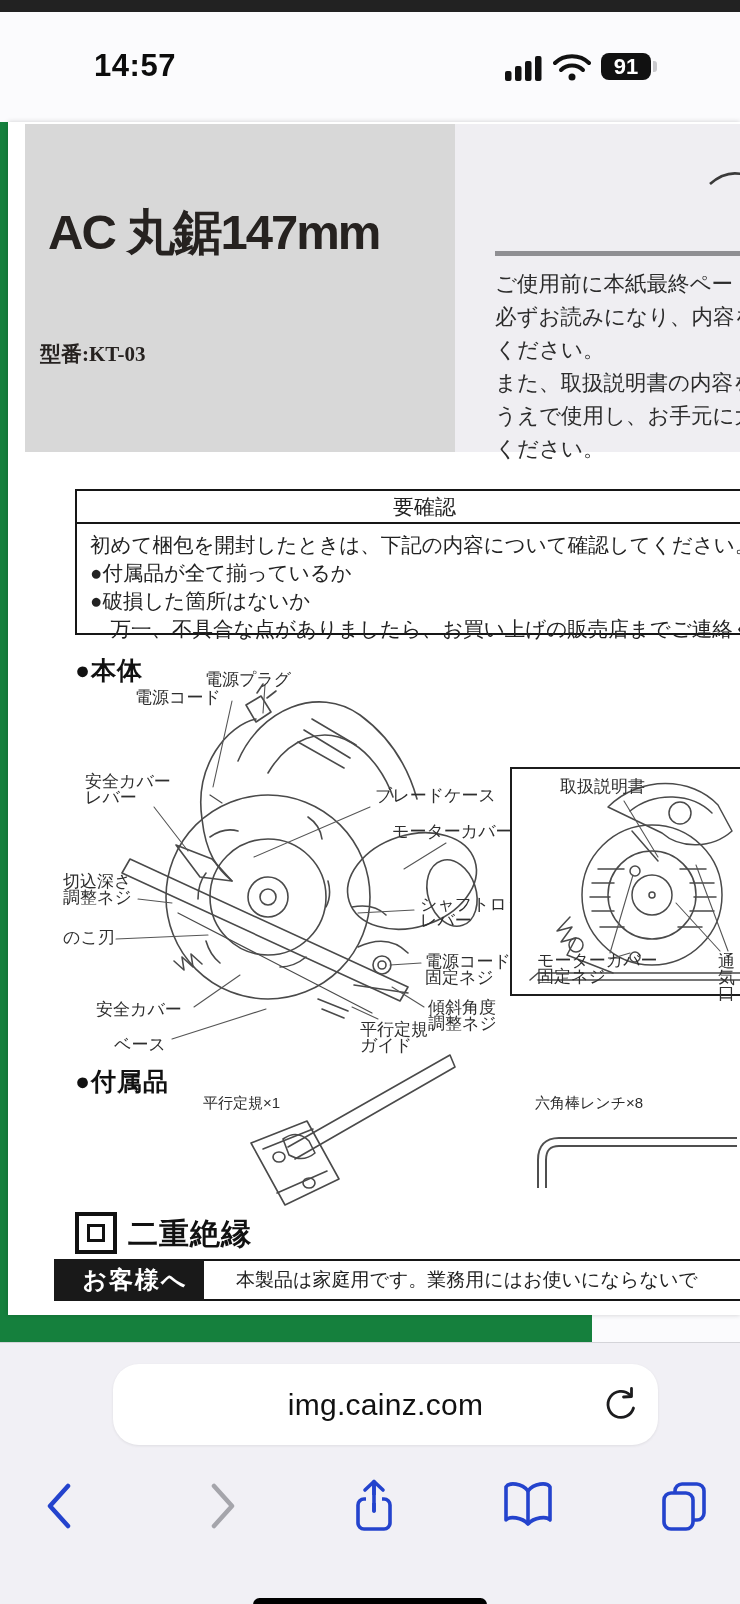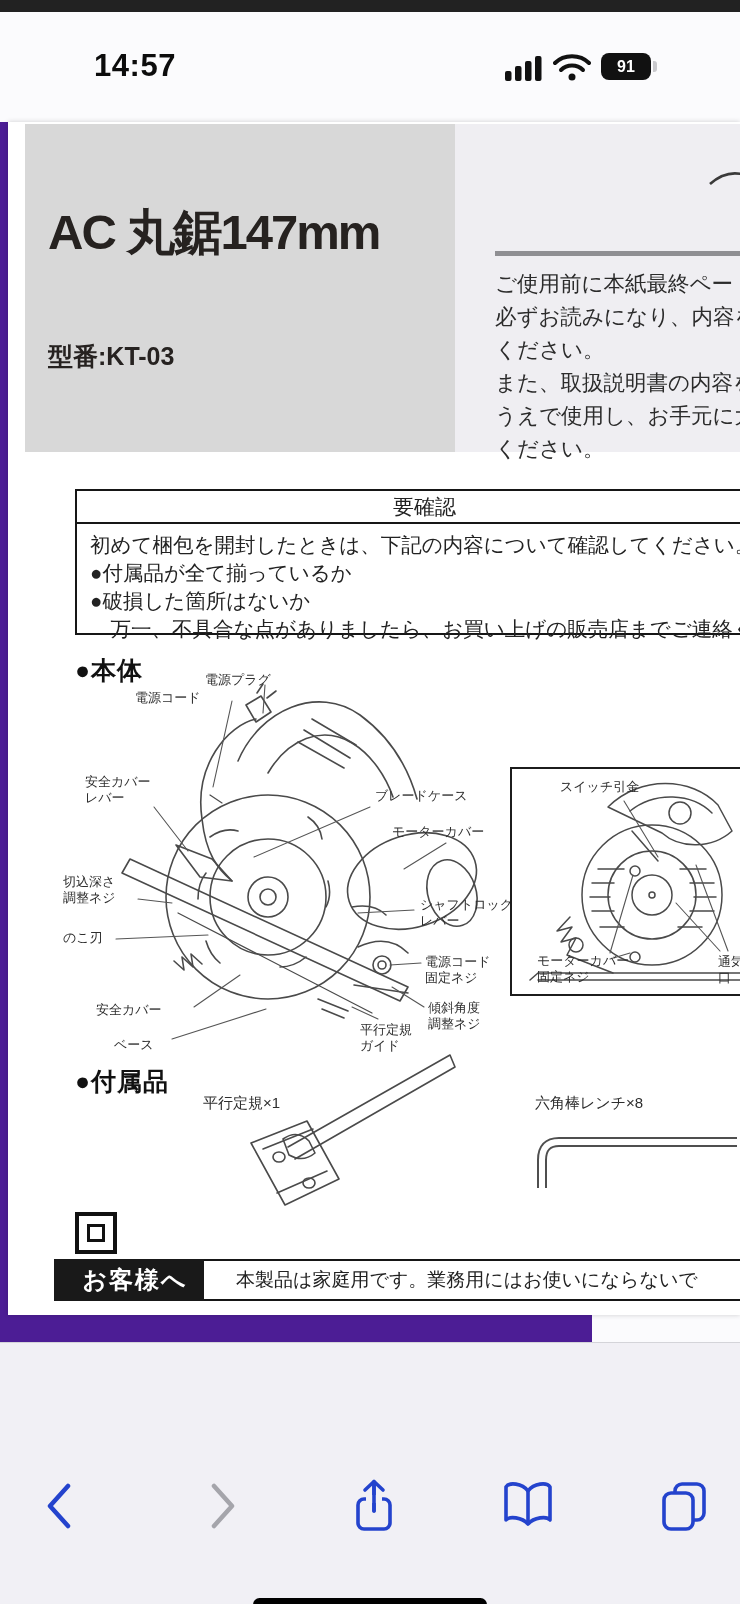--- a/index.html
+++ b/index.html
@@ -9,37 +9,37 @@
     background:#fbfbfd; overflow:hidden;
     font-family:"Liberation Sans", sans-serif; color:#1a1a1a;
   }
   .abs { position:absolute; }
 
   
   #status-bar { left:0; top:0; width:740px; height:95px; }
   .sb-time { left:75px; top:36px; width:120px; text-align:center;
     font-size:31px; font-weight:700; letter-spacing:.5px; color:#0c0c0c; }
   .sb-batt { left:601px; top:41px; width:50px; height:27px; background:#111;
-    border-radius:8px; color:#fff; font-size:16px; font-weight:700;
+    border-radius:8px; color:#fff; font-size:22px; font-weight:700;
     text-align:center; line-height:27px; }
   .sb-batt-nub { left:653px; top:49px; width:4px; height:11px;
     background:#c9c9cd; border-radius:0 3px 3px 0; }
 
   
-  #viewport { left:0; top:95px; width:592px; height:1235px; background:#4c1d95; }
+  #viewport { left:0; top:95px; width:592px; height:1235px; background:#15803d; }
   #vp-topstrip { left:0; top:0; width:740px; height:15px; background:#fbfbfd; }
   #doc { left:8px; top:15px; width:732px; height:1193px; background:#fff;
     overflow:hidden; box-shadow:0 0 5px rgba(0,0,0,.18); }
 
   
   .title-box { left:17px; top:2px; width:430px; height:328px; background:#d8d8d8; }
   .head-band { left:447px; top:2px; width:285px; height:328px; background:#efeef2; }
   .product-title { left:40px; top:78px; width:400px; font-size:49px; font-weight:700;
     letter-spacing:-2px; color:#262220; white-space:nowrap; }
-  .model { left:40px; top:218px; font-size:25px; font-weight:700; color:#262220; }
+  .model { left:32px; top:218px; font-size:21px; font-weight:700; color:#262220;font-family:Liberation Serif, serif; }
   .manual-title { left:487px; top:72px; font-size:38px; font-weight:700;
     letter-spacing:10px; color:#262220; white-space:nowrap; }
   .manual-rule { left:487px; top:129px; width:250px; height:5px; background:#8f8f93; }
   .manual-intro { left:487px; top:146px; width:300px; font-size:21.5px;
     line-height:33px; color:#2b2b2b; white-space:pre-line; }
   .swoosh { left:700px; top:44px; }
 
   
   .check-box { left:67px; top:367px; width:700px; height:146px;
     border:2.5px solid #161616; background:#fff; }
@@ -47,21 +47,21 @@
     font-size:21px; line-height:31px; color:#222;
     border-bottom:2.5px solid #161616; box-sizing:content-box; width:695px; }
   .check-body { left:13px; top:40px; width:680px; font-size:20.5px;
     line-height:28px; color:#222; }
   .check-line { white-space:nowrap; }
 
   
   .sec-heading { font-size:25px; font-weight:700; color:#111; letter-spacing:1px; }
 
   
-  .lbl { font-size:13px; line-height:16px; color:#2e2e2e; white-space:pre-line; }
+  .lbl { font-size:17px; line-height:16px; color:#2e2e2e; white-space:pre-line; }
 
   .right-box { left:502px; top:645px; width:242px; height:229px;
     border:2px solid #1c1c1c; background:#fff; }
 
   
   .acc-label { font-size:15px; color:#2e2e2e; white-space:nowrap; }
 
   
   .ins-icon-outer { left:67px; top:1090px; width:42px; height:42px;
     border:4.5px solid #111; }
@@ -249,21 +249,21 @@
           <circle cx="64" cy="176" r="7"></circle>
 
           <g stroke="#555" stroke-width="1.1">
             <path d="M112,32 L146,88"></path>
             <path d="M98,184 L121,106"></path>
             <path d="M98,190 L118,184"></path>
             <path d="M208,182 L164,134"></path>
             <path d="M216,182 L184,96"></path>
           </g>
         </svg>
-        <div class="abs lbl" style="left:48px;top:10px">スイッチ引金</div>
+        <div class="abs lbl" style="left:48px;top:10px">取扱説明書</div>
         <div class="abs lbl" style="left:25px;top:184px">モーターカバー
 固定ネジ</div>
         <div class="abs lbl" style="left:206px;top:185px">通気口</div>
       </div>
 
       <div class="abs sec-heading" style="left:67px;top:943px">●付属品</div>
       <div class="abs acc-label" style="left:195px;top:972px">平行定規×1</div>
       <div class="abs acc-label" style="left:527px;top:972px">六角棒レンチ×8</div>
 
       <span class="abs" style="left:235px;top:925px">
@@ -279,29 +279,39 @@
 
       <span class="abs" style="left:505px;top:1002px">
         <svg width="230" height="72" viewBox="0 0 230 72" fill="none">
           <path d="M224,18 L46,18 Q29,18 29,36 L29,64" stroke="#4f4f4f" stroke-width="10" fill="none"></path>
           <path d="M224,18 L46,18 Q29,18 29,36 L29,64" stroke="#ffffff" stroke-width="6" fill="none"></path>
         </svg>
       </span>
 
       <div class="abs ins-icon-outer"></div>
       <div class="abs ins-icon-inner"></div>
+      <div class="abs ins-title">二重絶縁</div>
 
       <div class="abs cust-black">お客様へ</div>
       <div class="abs cust-cell">本製品は家庭用です。業務用にはお使いにならないで</div>
 
     </div>
   </div>
 
   <div id="bottom-chrome" class="abs">
 
+    <div class="abs url-pill">
+      <div class="abs url-text">img.cainz.com</div>
+      <span class="abs reload-btn">
+        <svg width="40" height="40" viewBox="0 0 40 40">
+          <path d="M29,9 A13,13 0 1 0 32.5,22" fill="none" stroke="#1c1c1e" stroke-width="2.8" stroke-linecap="round"></path>
+          <path d="M30.5,2.5 L30.5,10.5 L22.5,11" fill="none" stroke="#1c1c1e" stroke-width="2.8" stroke-linecap="round" stroke-linejoin="round"></path>
+        </svg>
+      </span>
+    </div>
 
     <span class="abs tb-btn" style="left:34px">
       <svg width="56" height="56" viewBox="0 0 56 56">
         <path d="M34,8 L16,28 L34,48" fill="none" stroke="#2443cd" stroke-width="4.5" stroke-linecap="round" stroke-linejoin="round"></path>
       </svg>
     </span>
     <span class="abs tb-btn" style="left:192px">
       <svg width="56" height="56" viewBox="0 0 56 56">
         <path d="M22,8 L40,28 L22,48" fill="none" stroke="#a5a5ab" stroke-width="4.5" stroke-linecap="round" stroke-linejoin="round"></path>
       </svg>

